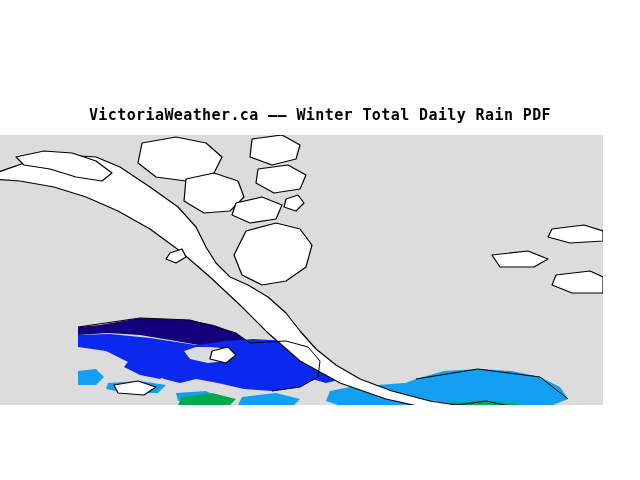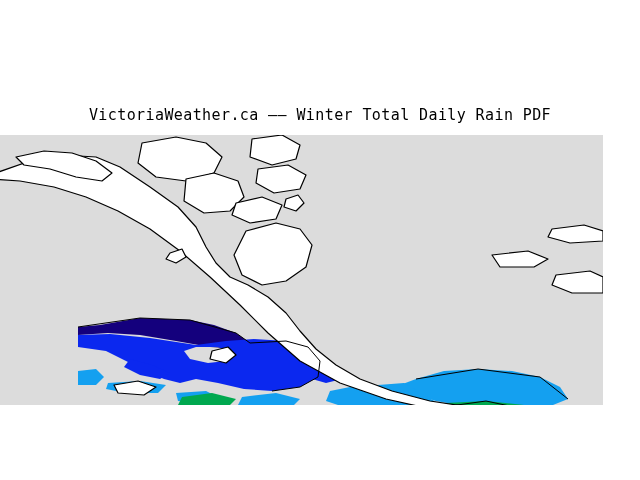--- a/index.html
+++ b/index.html
@@ -21,20 +21,21 @@
     position: absolute;
     left: 0;
     top: 106px;
     width: 640px;
     text-align: center;
     font-family: "DejaVu Sans Mono", monospace;
     font-size: 15px;
     letter-spacing: 0.4px;
     color: #000000;
     white-space: pre;
+    font-weight: bold;
   }
 
   
   #map-panel {
     position: absolute;
     left: 0px;
     top: 135px;
     width: 603px;
     height: 270px;
   }

